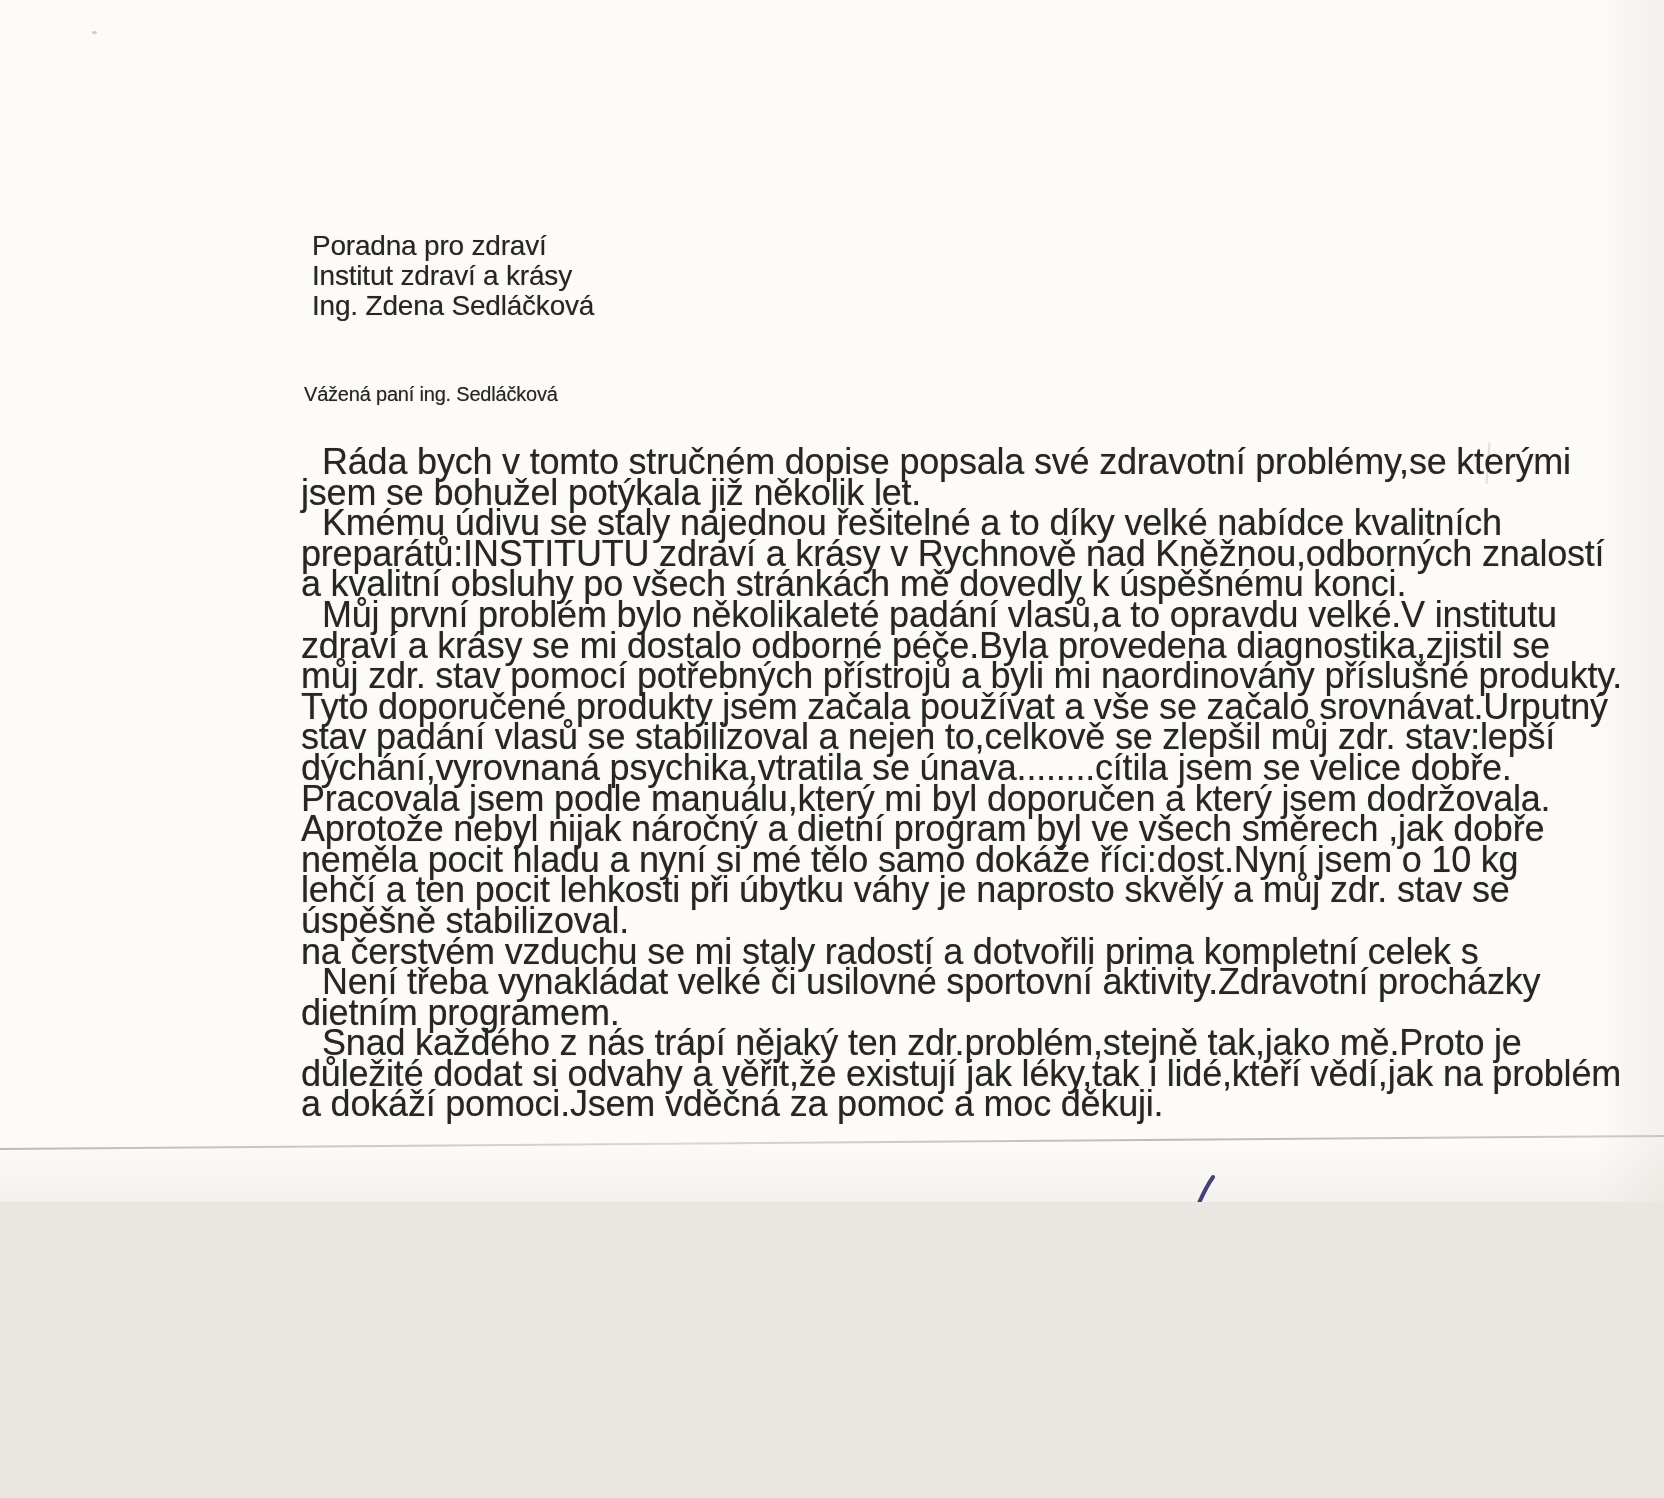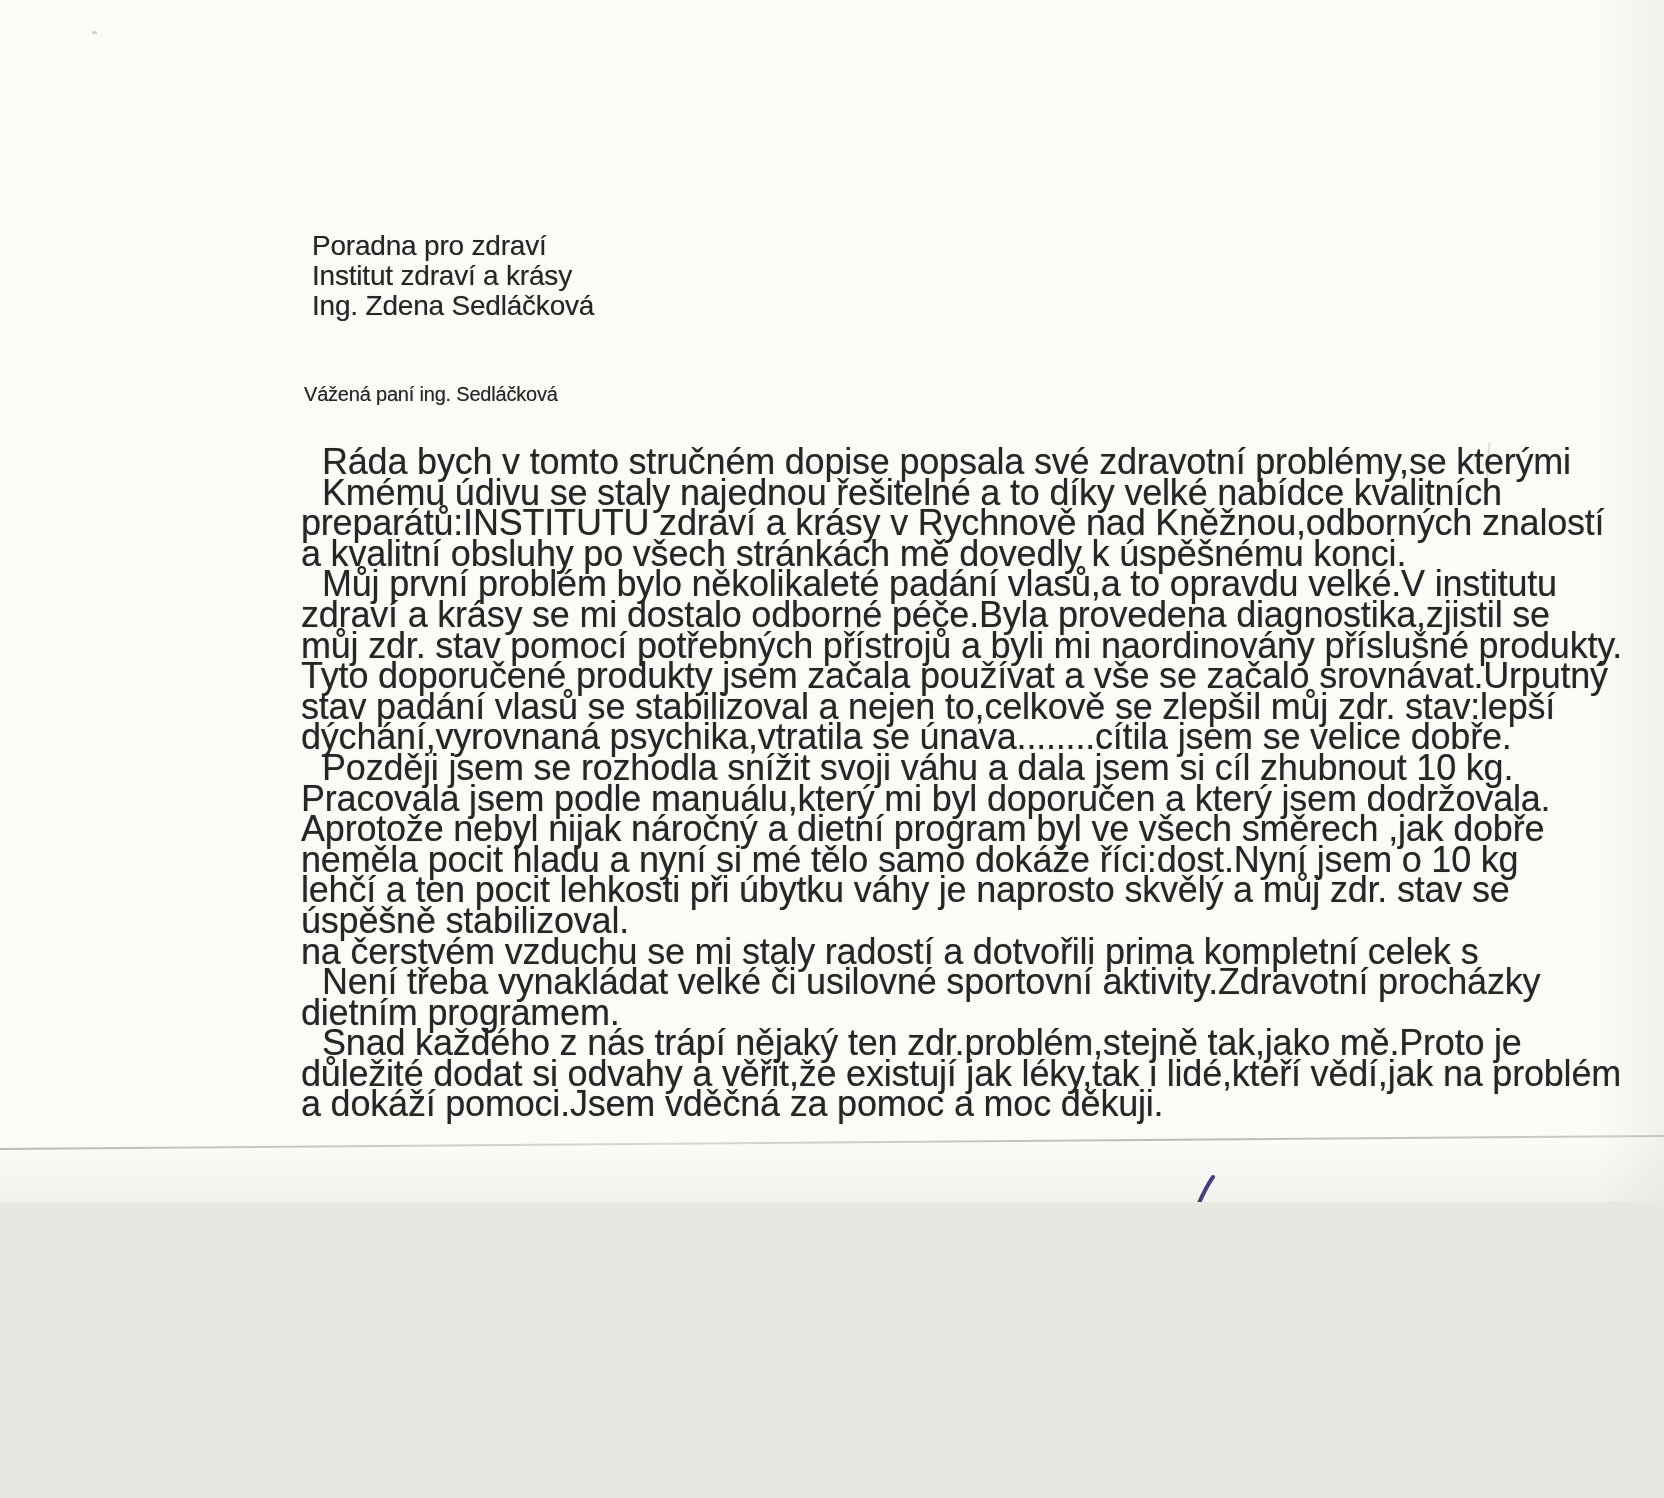--- a/index.html
+++ b/index.html
@@ -79,30 +79,30 @@
   <div class="sender-block">
       <div class="sender-line">Poradna pro zdraví</div>
       <div class="sender-line">Institut zdraví a krásy</div>
       <div class="sender-line">Ing. Zdena Sedláčková</div>
     </div>
 
   <div class="salutation">Vážená paní ing. Sedláčková</div>
 
   <div class="letter-body">
       <div class="body-line indent">Ráda bych v tomto stručném dopise popsala své zdravotní problémy,se kterými</div>
+      <div class="body-line">jsem se bohužel potýkala již několik let.</div>
       <div class="body-line indent">Kmému údivu se staly najednou řešitelné a to díky velké nabídce kvalitních</div>
       <div class="body-line">preparátů:INSTITUTU zdraví a krásy v Rychnově nad Kněžnou,odborných znalostí</div>
       <div class="body-line">a kvalitní obsluhy po všech stránkách mě dovedly k úspěšnému konci.</div>
       <div class="body-line indent">Můj první problém bylo několikaleté padání vlasů,a to opravdu velké.V institutu</div>
       <div class="body-line">zdraví a krásy se mi dostalo odborné péče.Byla provedena diagnostika,zjistil se</div>
       <div class="body-line">můj zdr. stav pomocí potřebných přístrojů a byli mi naordinovány příslušné produkty.</div>
       <div class="body-line">Tyto doporučené produkty jsem začala používat a vše se začalo srovnávat.Urputný</div>
       <div class="body-line">stav padání vlasů se stabilizoval a nejen to,celkově se zlepšil můj zdr. stav:lepší</div>
       <div class="body-line">dýchání,vyrovnaná psychika,vtratila se únava........cítila jsem se velice dobře.</div>
-      <div class="body-line indent">Později jsem se rozhodla snížit svoji váhu a dala jsem si cíl zhubnout 10 kg.</div>
       <div class="body-line">Pracovala jsem podle manuálu,který mi byl doporučen a který jsem dodržovala.</div>
       <div class="body-line">Aprotože nebyl nijak náročný a dietní program byl ve všech směrech ,jak dobře</div>
       <div class="body-line">neměla pocit hladu a nyní si mé tělo samo dokáže říci:dost.Nyní jsem o 10 kg</div>
       <div class="body-line">lehčí a ten pocit lehkosti při úbytku váhy je naprosto skvělý a můj zdr. stav se</div>
       <div class="body-line">úspěšně stabilizoval.</div>
       <div class="body-line">na čerstvém vzduchu se mi staly radostí a dotvořili prima kompletní celek s</div>
       <div class="body-line indent">Není třeba vynakládat velké či usilovné sportovní aktivity.Zdravotní procházky</div>
       <div class="body-line">dietním programem.</div>
       <div class="body-line indent">Snad každého z nás trápí nějaký ten zdr.problém,stejně tak,jako mě.Proto je</div>
       <div class="body-line">důležité dodat si odvahy a věřit,že existují jak léky,tak i lidé,kteří vědí,jak na problém</div>

